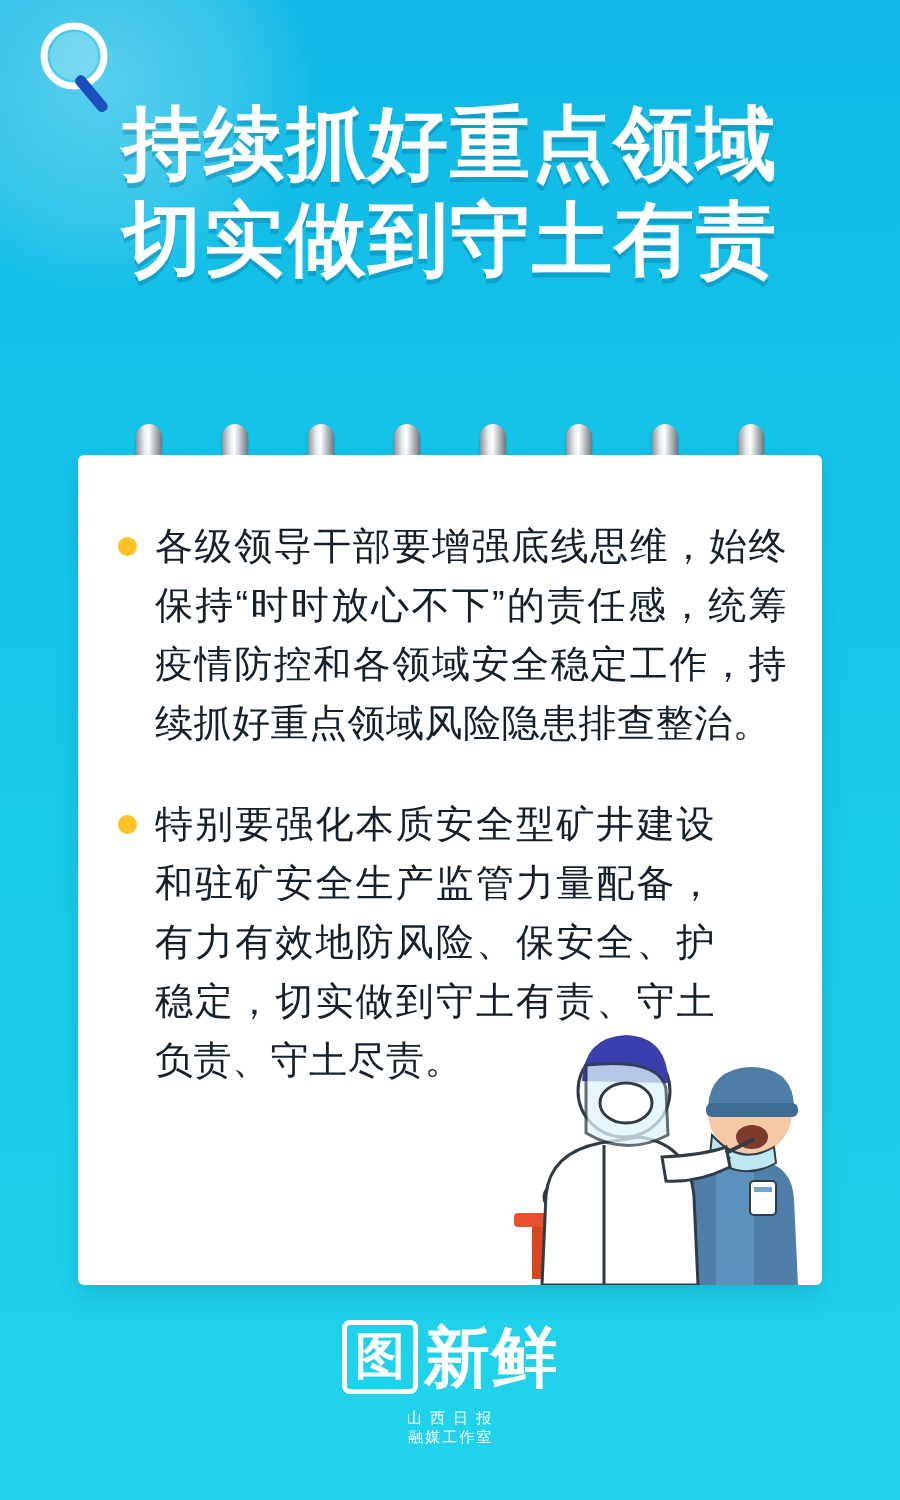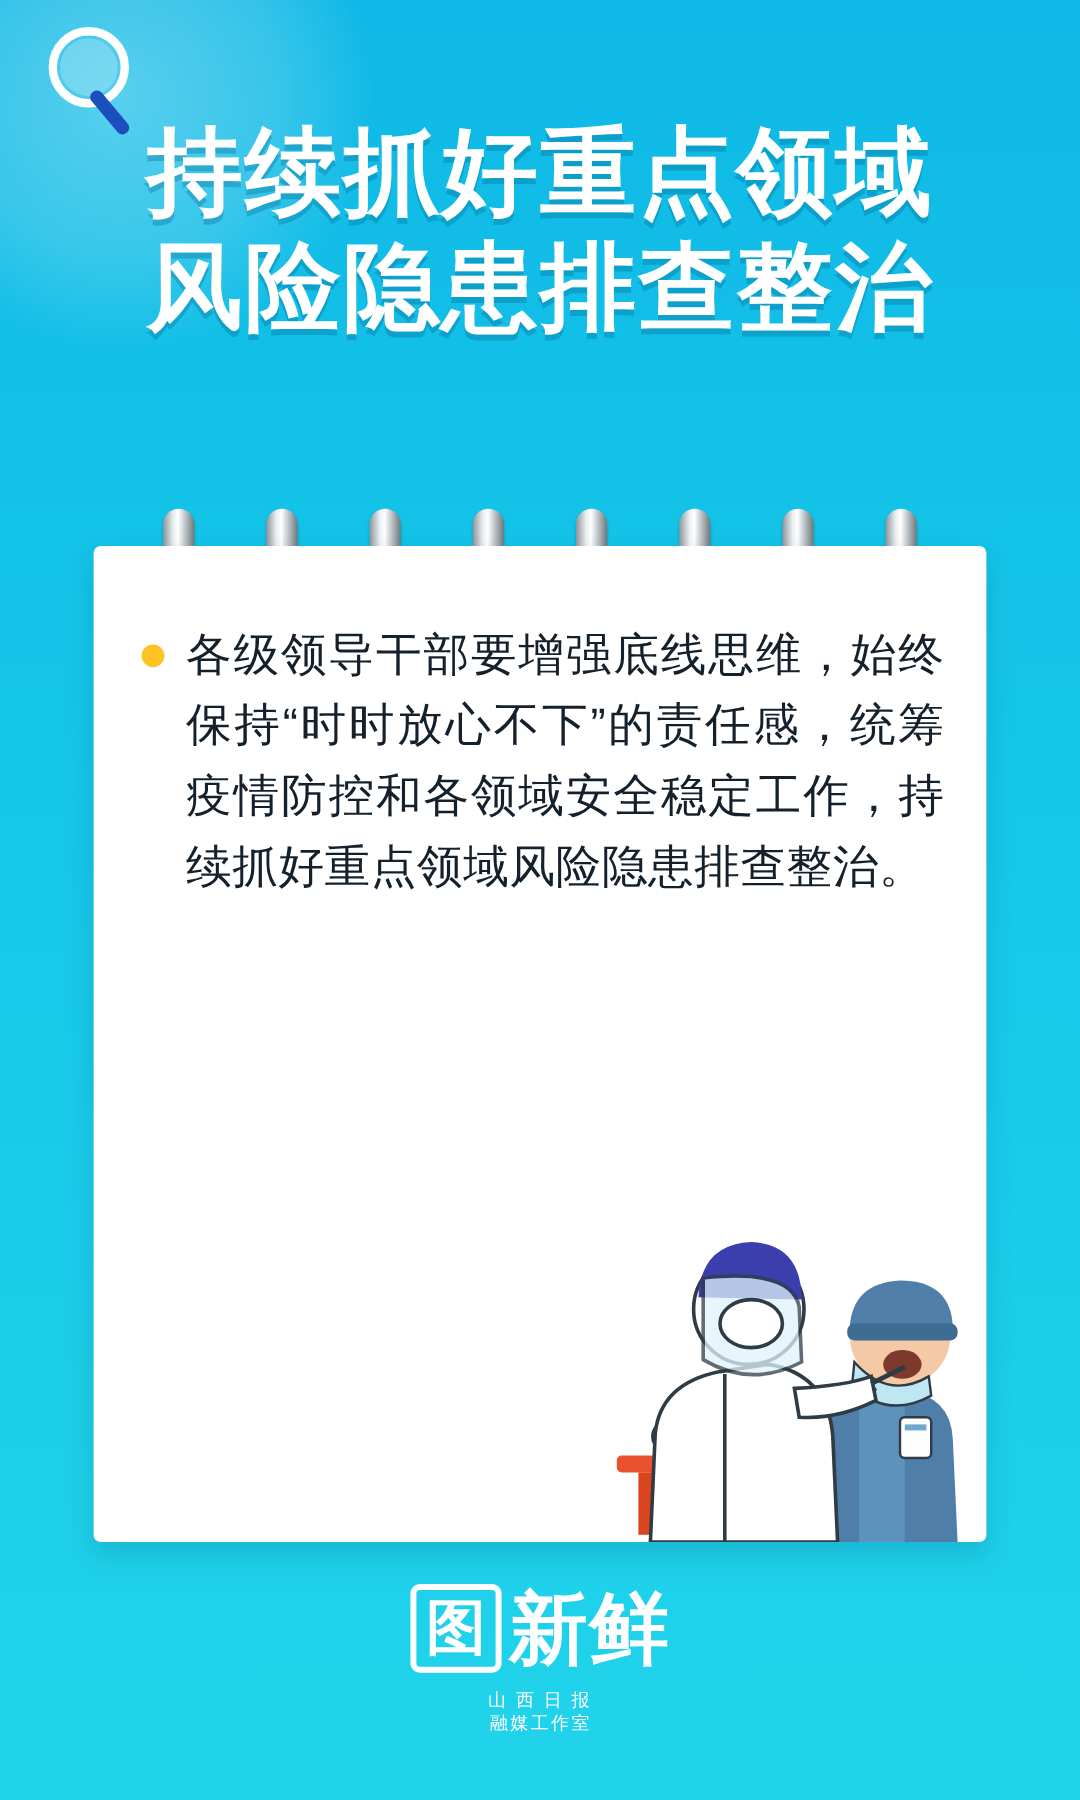--- a/index.html
+++ b/index.html
@@ -194,21 +194,21 @@
   <div class="glow"></div>
 
   <svg class="magnifier" viewBox="0 0 110 110">
     <circle cx="48" cy="42" r="30" fill="none" stroke="#ffffff" stroke-width="7"></circle>
     <circle cx="48" cy="42" r="24" fill="#ffffff" opacity="0.22"></circle>
     <rect x="60" y="58" width="11" height="44" rx="5" transform="rotate(-40 65 80)" fill="#1a4fbd"></rect>
   </svg>
 
   <div class="title-block">
     <div class="title-line">持续抓好重点领域</div>
-    <div class="title-line">风险隐患排查整治</div>
+    <div class="title-line">切实做到守土有责</div>
   </div>
 
   <div class="rings">
     <div class="ring"></div>
     <div class="ring"></div>
     <div class="ring"></div>
     <div class="ring"></div>
     <div class="ring"></div>
     <div class="ring"></div>
     <div class="ring"></div>
@@ -216,20 +216,24 @@
   </div>
 
   <div class="notepad">
     <div class="content">
 
       <div class="bullet-row">
         <div class="dot"></div>
         <div class="para">各级领导干部要增强底线思维，始终保持“时时放心不下”的责任感，统筹疫情防控和各领域安全稳定工作，持续抓好重点领域风险隐患排查整治。</div>
       </div>
 
+      <div class="bullet-row">
+        <div class="dot"></div>
+        <div class="para wrapped">特别要强化本质安全型矿井建设和驻矿安全生产监管力量配备，有力有效地防风险、保安全、护稳定，切实做到守土有责、守土负责、守土尽责。</div>
+      </div>
 
     </div>
 
     <svg class="illustration" viewBox="0 0 360 300">
 
       <rect x="60" y="228" width="190" height="14" rx="4" fill="#e9522e"></rect>
       <rect x="78" y="242" width="12" height="52" fill="#d9451f"></rect>
       <rect x="220" y="242" width="12" height="52" fill="#d9451f"></rect>
 
       <rect x="150" y="196" width="14" height="34" rx="5" fill="#ffffff" stroke="#2f3b45" stroke-width="3"></rect>

